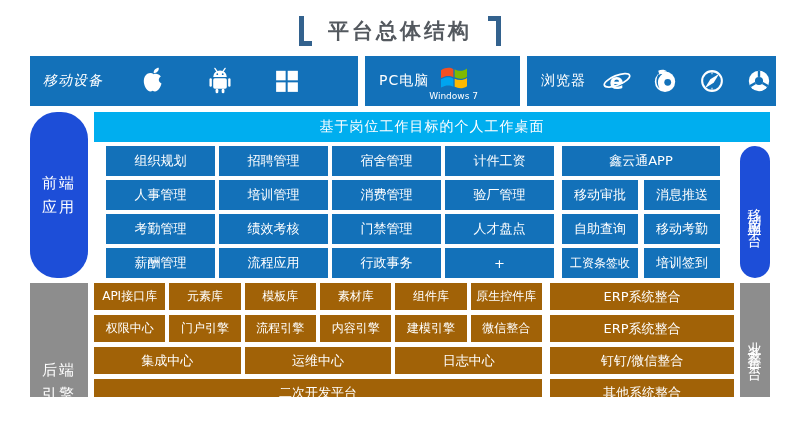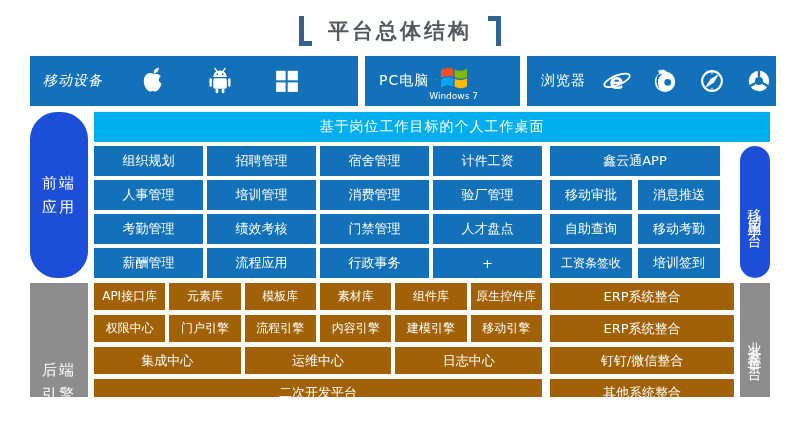--- a/index.html
+++ b/index.html
@@ -27,21 +27,21 @@
 
   
   .section { margin:6px 30px 0 30px; display:flex; gap:6px; }
   .side-label { flex:0 0 58px; color:#fff; display:flex; align-items:center; justify-content:center; font-size:15px; text-align:center; }
   .side-label .wrap2 { width:36px; line-height:1.6; word-break:break-all; letter-spacing:2px; }
   .blue-bg { background:#1d4ed8;border-radius:27px; }
   .gray-bg { background:#8d8d8d;align-items:flex-end; }
 
   .fe-right { flex:1; display:flex; flex-direction:column; gap:4px; }
   .desktop-bar { height:30px; background:#00aeef; color:#fff; display:flex; align-items:center; justify-content:center; font-size:14px; letter-spacing:1px; }
-  .fe-body { display:flex; gap:20px; flex:1; }
+  .fe-body { display:flex; gap:20px; flex:1;margin-left:12px; }
   .grid { flex:1; display:flex; flex-direction:column; gap:4px; }
   .grid-row { display:flex; flex:1; }
   .group-left { flex:0 0 448px; display:flex; gap:4px; }
   .group-right { flex:1; display:flex; gap:6px; margin-left:8px; }
   .btn { flex:1; display:flex; align-items:center; justify-content:center; color:#fff; font-size:13px; height:30px; white-space:nowrap; }
   .btn.blue { background:#1371b9; }
   .btn.gray { background:#a16207; height:27px;text-align:center; }
   .btn.small { font-size:12px; }
 
   .vlabel { flex:0 0 30px; color:#fff; display:flex; align-items:center; justify-content:center;
@@ -228,21 +228,21 @@
           <div class="btn gray">ERP系统整合</div>
         </div>
       </div>
       <div class="be-row">
         <div class="group-left">
           <div class="btn gray small">权限中心</div>
           <div class="btn gray small">门户引擎</div>
           <div class="btn gray small">流程引擎</div>
           <div class="btn gray small">内容引擎</div>
           <div class="btn gray small">建模引擎</div>
-          <div class="btn gray small">移动引擎</div>
+          <div class="btn gray small">微信整合</div>
         </div>
         <div class="group-right">
           <div class="btn gray">ERP系统整合</div>
         </div>
       </div>
       <div class="be-row">
         <div class="group-left">
           <div class="btn gray">集成中心</div>
           <div class="btn gray">运维中心</div>
           <div class="btn gray">日志中心</div>

